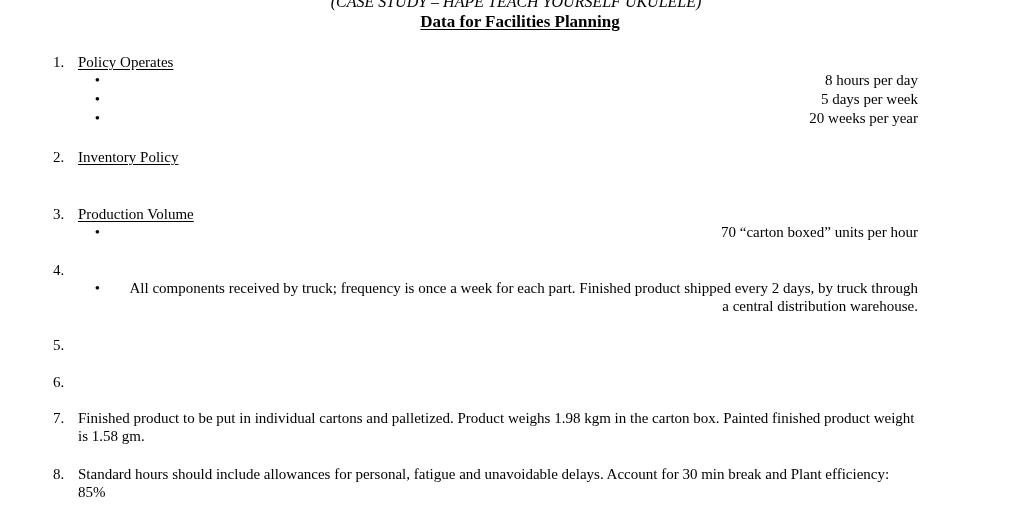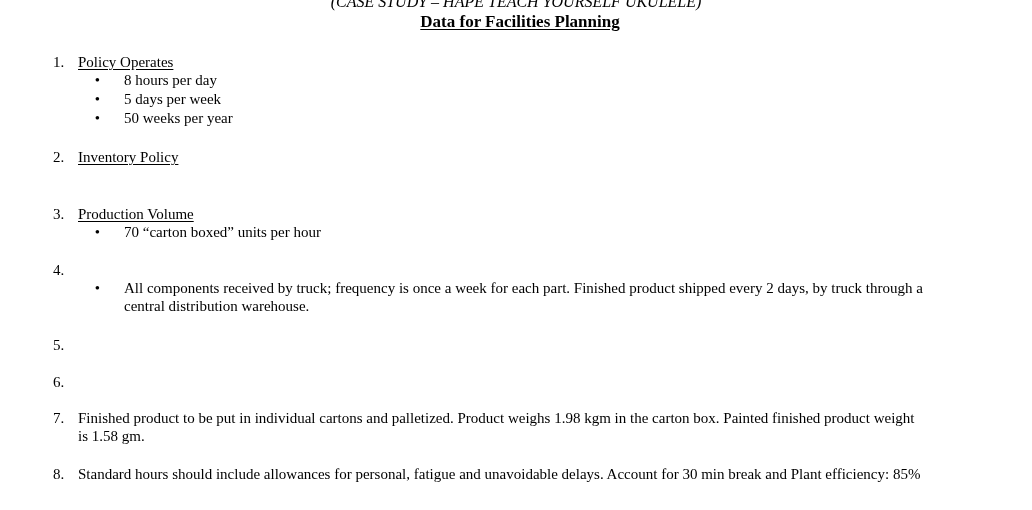--- a/index.html
+++ b/index.html
@@ -15,21 +15,20 @@
       font-family: "Liberation Serif", "DejaVu Serif", serif;
       color: #000000;
       font-size: 15px;
     }
     .page {
       position: absolute;
       left: 0;
       top: 0;
       width: 948px;
       height: 510px;
-      padding-left: 8px;
     }
     .case-study {
       position: absolute;
       top: -7px;
       left: 0;
       width: 1032px;
       text-align: center;
       font-style: italic;
       font-size: 16px;
       white-space: nowrap;
@@ -68,20 +67,21 @@
     }
     .bullets {
       list-style: none;
       margin: 0;
       padding: 0;
     }
     .bullet {
       display: flex;
       align-items: baseline;
       line-height: 19px;
+      text-align: right;
     }
     .bullet-dot {
       width: 48px;
       flex: 0 0 48px;
       text-align: right;
       padding-right: 24px;
       box-sizing: border-box;
       padding-left: 0;
     }
     .bullet-dot::before {
@@ -114,21 +114,21 @@
       <li class="bullet">
         <span class="bullet-dot"></span>
         <span class="bullet-text">8 hours per day</span>
       </li>
       <li class="bullet">
         <span class="bullet-dot"></span>
         <span class="bullet-text">5 days per week</span>
       </li>
       <li class="bullet">
         <span class="bullet-dot"></span>
-        <span class="bullet-text">50 weeks per year</span>
+        <span class="bullet-text">20 weeks per year</span>
       </li>
     </ul>
   </div>
 
   <div class="item" style="top:148px;">
     <div class="item-row">
       <span class="num">2.</span>
       <span class="heading">Inventory Policy</span>
     </div>
   </div>

